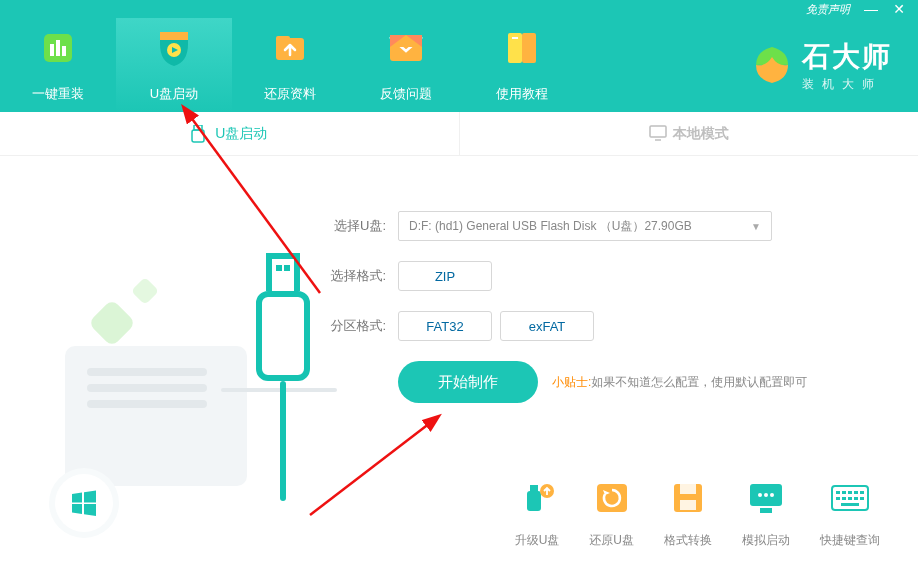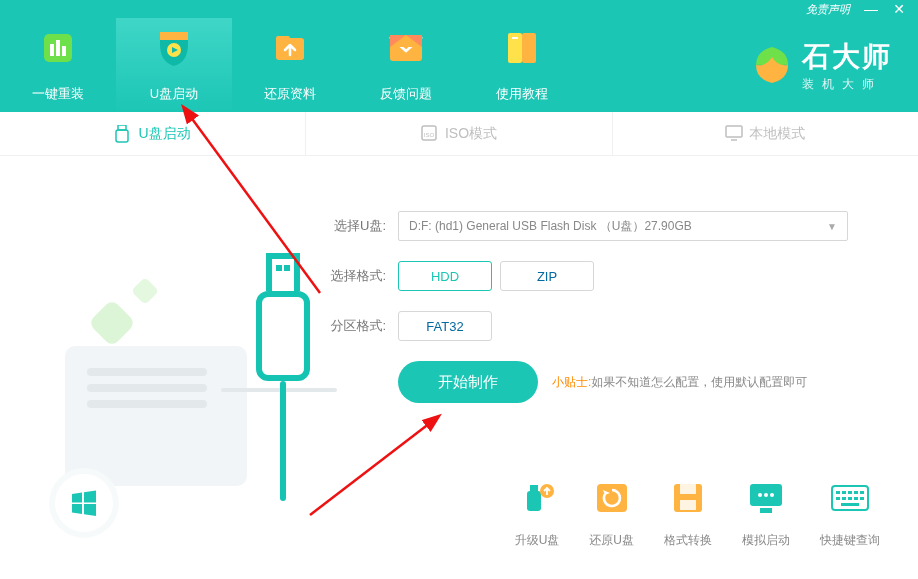--- a/index.html
+++ b/index.html
@@ -13,21 +13,21 @@
 .nav-item { width: 116px; display: flex; flex-direction: column; align-items: center; justify-content: center; color: #fff; font-size: 13px; cursor: pointer; gap: 16px; position: relative; }
 .nav-item.active { background: linear-gradient(180deg,#3fd6c7,#1cc6b5); }
 .nav-item .icon-slot { height: 42px; display: flex; align-items: center; justify-content: center; }
 .brand { margin-left: auto; display: flex; align-items: center; padding-right: 26px; gap: 8px; color:#fff;}
 .brand-text { display:flex; flex-direction:column; align-items:flex-start;}
 .brand-title { font-size: 28px; font-weight: 700; letter-spacing: 2px; }
 .brand-sub { font-size: 12px; letter-spacing: 8px; opacity:.85;}
 
 .tabs { height: 44px; display: flex; background:#fff; border-bottom:1px solid #f0f0f0;}
 .tab { flex:1; display:flex; align-items:center; justify-content:center; gap:8px; font-size:14px; color:#bfbfbf; cursor:pointer; border-right:1px solid #f0f0f0;}
-.tab:last-child{border-right:none;}
+.tab:last-child{border-right:none;font-weight:bold;}
 .tab.active { color:#1cc6b5; font-weight:500;}
 .tab .ticon { width:16px; height:18px; display:inline-block; }
 
 .content { position:relative; padding-top: 55px; height: calc(579px - 18px - 94px - 44px); }
 
 .illustration { position:absolute; left:55px; top:180px; width:220px; height:210px; }
 .computer-card { position:absolute; left:10px; top:10px; width:182px; height:140px; background:#f2f5f7; border-radius:10px;}
 .computer-card::after{content:"";position:absolute;left:22px;top:22px;width:120px;height:8px;background:#e3e8eb;border-radius:4px;box-shadow:0 16px 0 #e3e8eb,0 32px 0 #e3e8eb,132px 18px 0 -2px #e3e8eb;}
 .win-btn { position:absolute; left:0; bottom:14px; width:58px; height:58px; border-radius:50%; background:#fff; display:flex; align-items:center; justify-content:center; box-shadow:0 0 0 6px #f7fafb;}
 .usb-wrap { position:absolute; right:-35px; top:-45px;}
@@ -35,21 +35,21 @@
 .usb-plug { position:absolute; top:-38px; left:50%; transform:translateX(-50%); width:34px; height:38px; border:6px solid #15c3b2; border-bottom:none;}
 .usb-plug::before,.usb-plug::after{content:"";position:absolute;top:6px;width:6px;height:6px;background:#15c3b2;}
 .usb-plug::before{left:4px;} .usb-plug::after{right:4px;}
 .usb-cable{position:absolute;left:50%;transform:translateX(-50%);top:90px;width:6px;height:120px;background:#15c3b2;border-radius:3px;}
 .leaf { position:absolute; left:40px; top:-30px; width:34px;height:34px; background:#d5f3cf; border-radius:8px; transform:rotate(45deg); opacity:.85;}
 .leaf2 { position:absolute; left:80px; top:-55px; width:20px;height:20px; background:#e4f8e0; border-radius:5px; transform:rotate(45deg);}
 
 .form-row { display:flex; align-items:center; margin-bottom:20px;}
 .form-label { width:66px; text-align:right; font-size:13px; color:#777; margin-left:320px; }
 .form-value { margin-left:12px; display:flex; gap:8px;}
-.dropdown { width:450px; height:30px; border:1px solid #d7d7d7; border-radius:2px; display:flex; align-items:center; padding:0 10px; font-size:12px; color:#888; justify-content:space-between; cursor:pointer; font-family:monospace;}
+.dropdown { width:374px; height:30px; border:1px solid #d7d7d7; border-radius:2px; display:flex; align-items:center; padding:0 10px; font-size:12px; color:#888; justify-content:space-between; cursor:pointer; font-family:monospace;}
 .dropdown .arr { color:#aaa; font-size:10px;}
 .seg-btn { width:94px; height:30px; border:1px solid #d7d7d7; border-radius:3px; display:flex; align-items:center; justify-content:center; font-size:13px; color:#0369a1; cursor:pointer; background:#fff;}
 .seg-btn.sel { border-color:#1cc6b5; color:#1cc6b5; font-weight:500;}
 
 .action-row { display:flex; align-items:center; margin-top:18px;}
 .start-btn { margin-left:398px; width:140px; height:42px; background:#1cc6b5; color:#fff; border:none; border-radius:21px; font-size:15px; cursor:pointer; display:flex; align-items:center; justify-content:center;text-align:center;}
 .tip { margin-left:14px; font-size:12px; color:#888; }
 .tip .t-label { color:#ff8a00; }
 
 .footer-tools { position:absolute; right:38px; bottom:30px; display:flex; gap:30px;}
@@ -137,29 +137,20 @@
 
 <div class="tabs">
   <div class="tab active">
     <span class="ticon">
       <svg width="14" height="18">
           <rect x="3" y="0" width="8" height="5" fill="none" stroke="#1cc6b5" stroke-width="1.5"></rect>
           <rect x="1" y="5" width="12" height="12" rx="2" fill="none" stroke="#1cc6b5" stroke-width="1.5"></rect>
         </svg>
     </span>
     <span>U盘启动</span>
-  </div>
-  <div class="tab">
-    <span class="ticon">
-      <svg width="16" height="16">
-          <rect x="1" y="1" width="14" height="14" rx="2" fill="none" stroke="#bfbfbf" stroke-width="1.5"></rect>
-          <text x="8" y="12" font-size="6" text-anchor="middle" fill="#bfbfbf">ISO</text>
-        </svg>
-    </span>
-    <span>ISO模式</span>
   </div>
   <div class="tab">
     <span class="ticon">
       <svg width="18" height="16">
           <rect x="1" y="1" width="16" height="11" rx="1" fill="none" stroke="#bfbfbf" stroke-width="1.5"></rect>
           <line x1="6" y1="15" x2="12" y2="15" stroke="#bfbfbf" stroke-width="1.5"></line>
         </svg>
     </span>
     <span>本地模式</span>
   </div>
@@ -194,29 +185,29 @@
       <div class="dropdown">
         <span>D:F: (hd1) General USB Flash Disk （U盘）27.90GB</span>
         <span class="arr">▼</span>
       </div>
     </div>
   </div>
 
   <div class="form-row">
     <div class="form-label">选择格式:</div>
     <div class="form-value">
-      <div class="seg-btn sel">HDD</div>
       <div class="seg-btn">ZIP</div>
     </div>
   </div>
 
   <div class="form-row">
     <div class="form-label">分区格式:</div>
     <div class="form-value">
       <div class="seg-btn">FAT32</div>
+      <div class="seg-btn">exFAT</div>
     </div>
   </div>
 
   <div class="action-row">
     <button class="start-btn">开始制作</button>
     <div class="tip">
       <span class="t-label">小贴士:</span><span>如果不知道怎么配置，使用默认配置即可</span>
     </div>
   </div>
 

